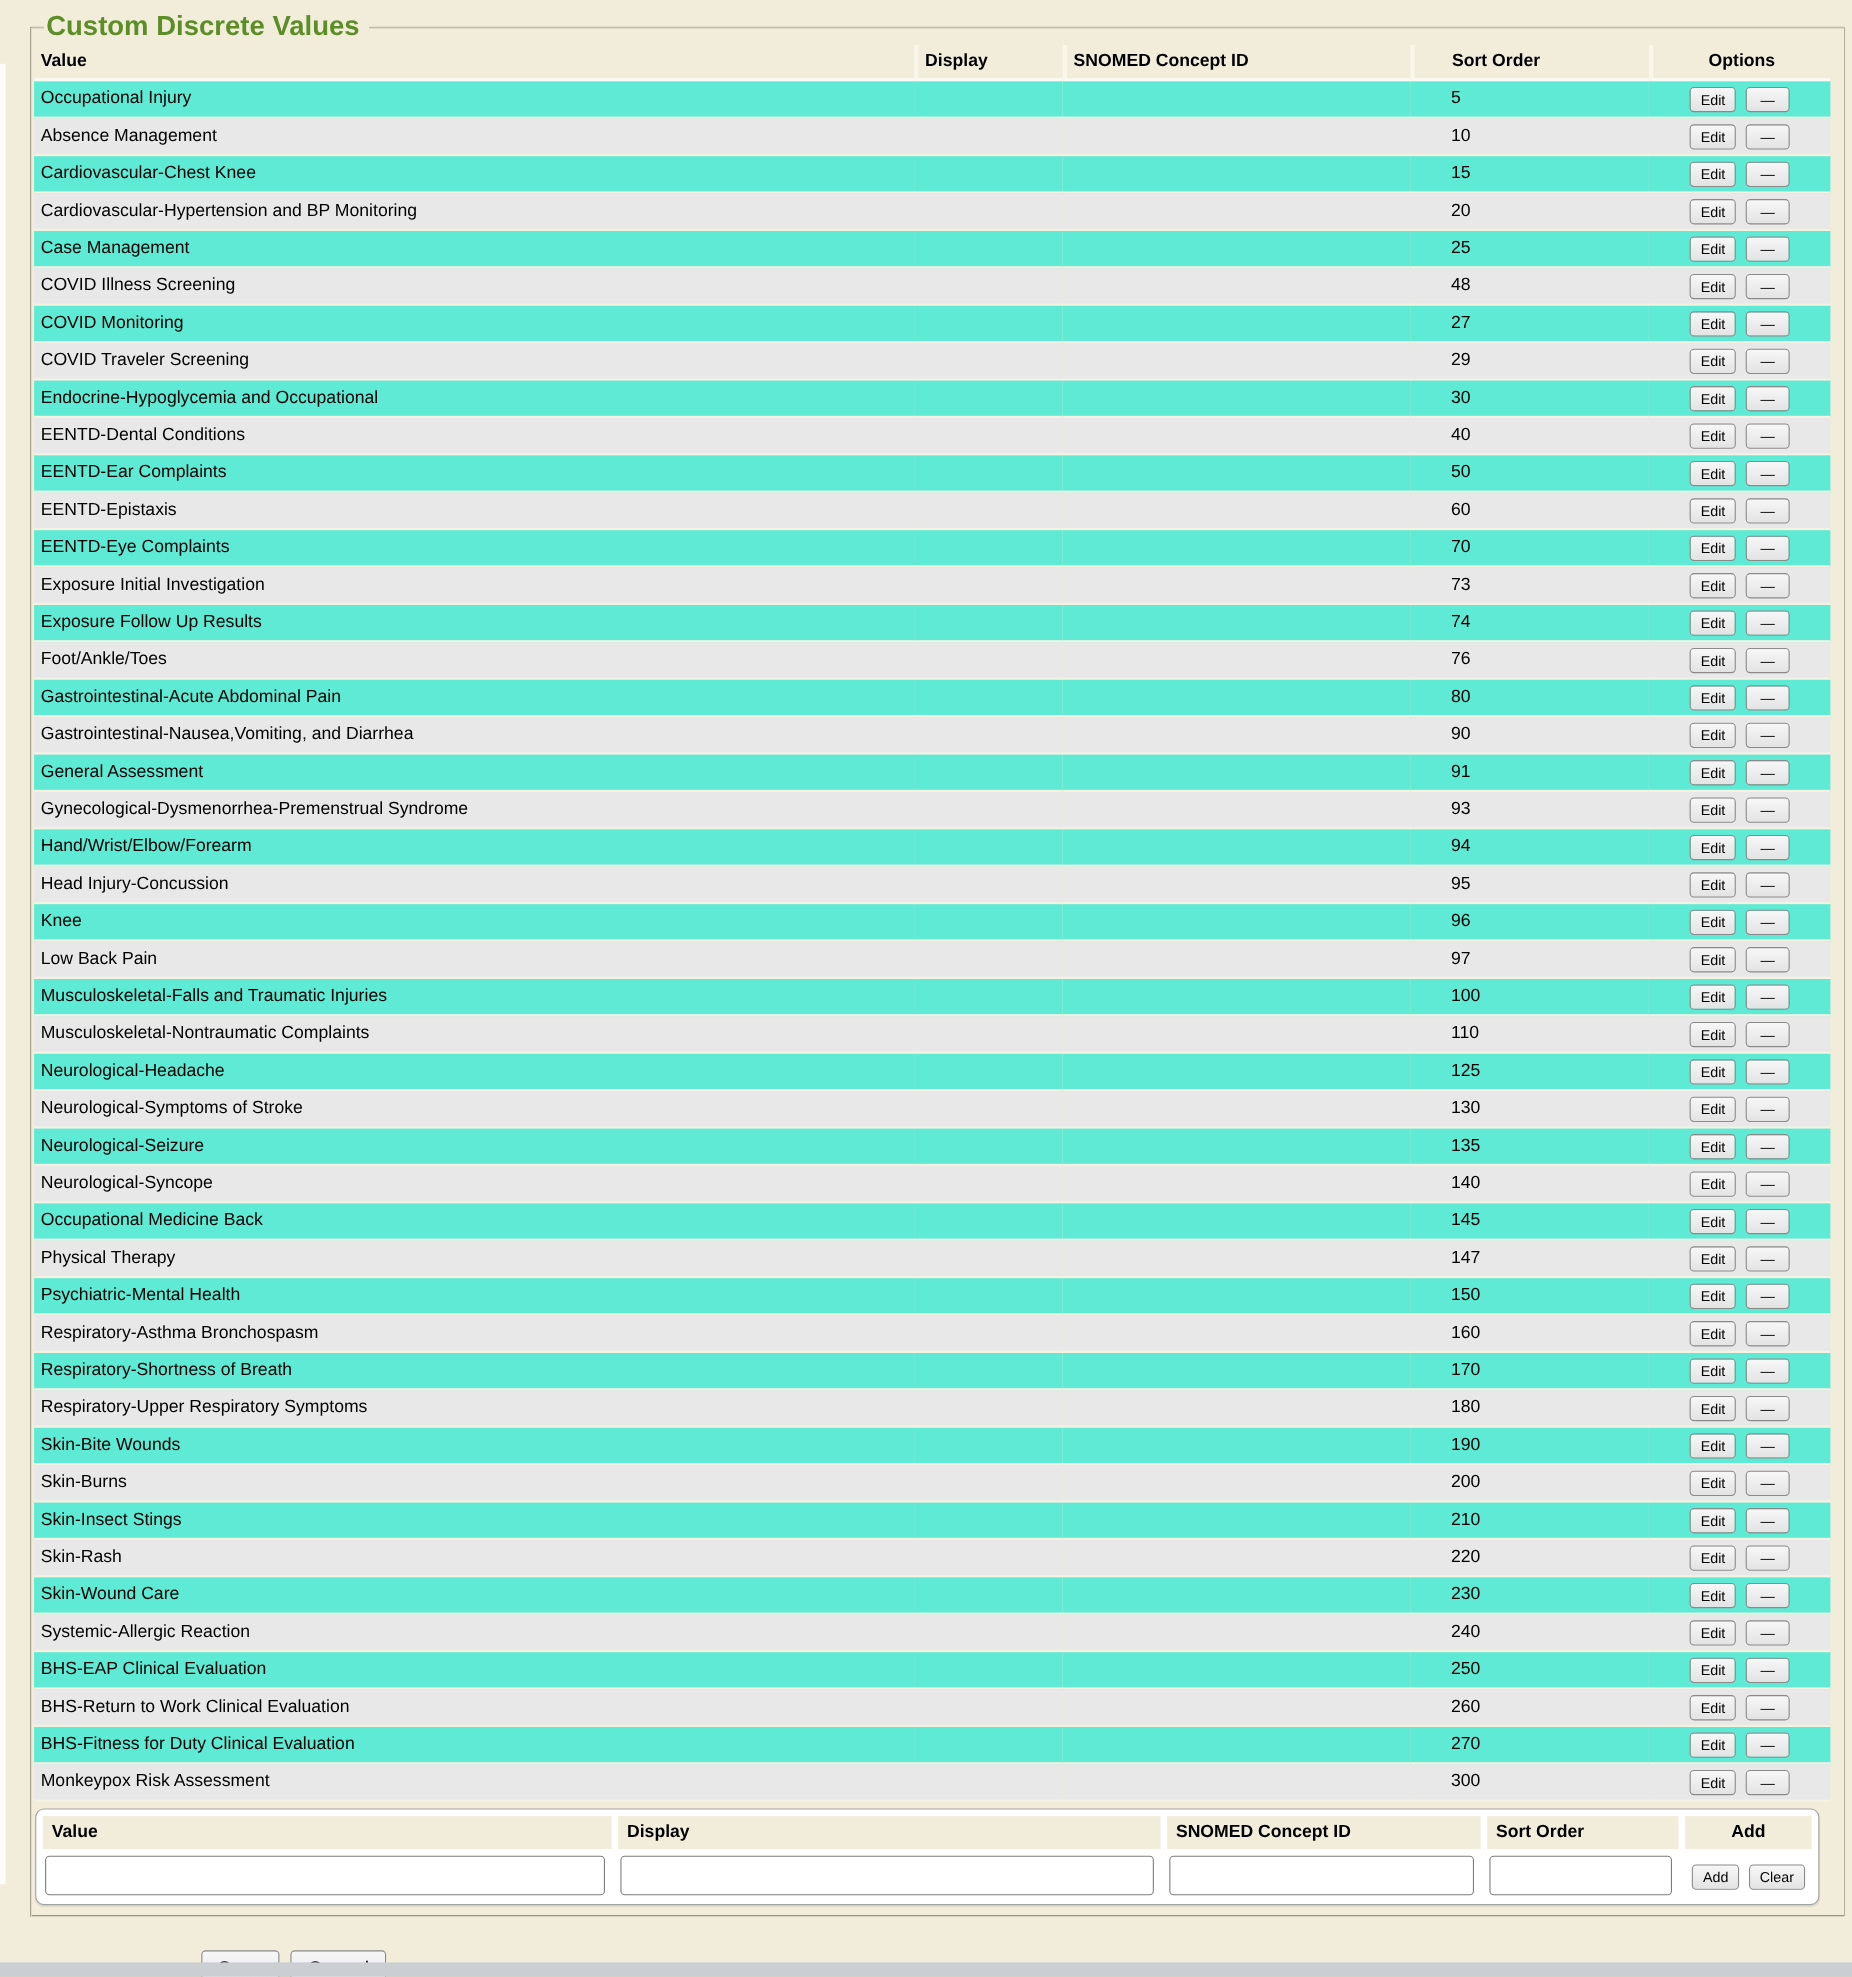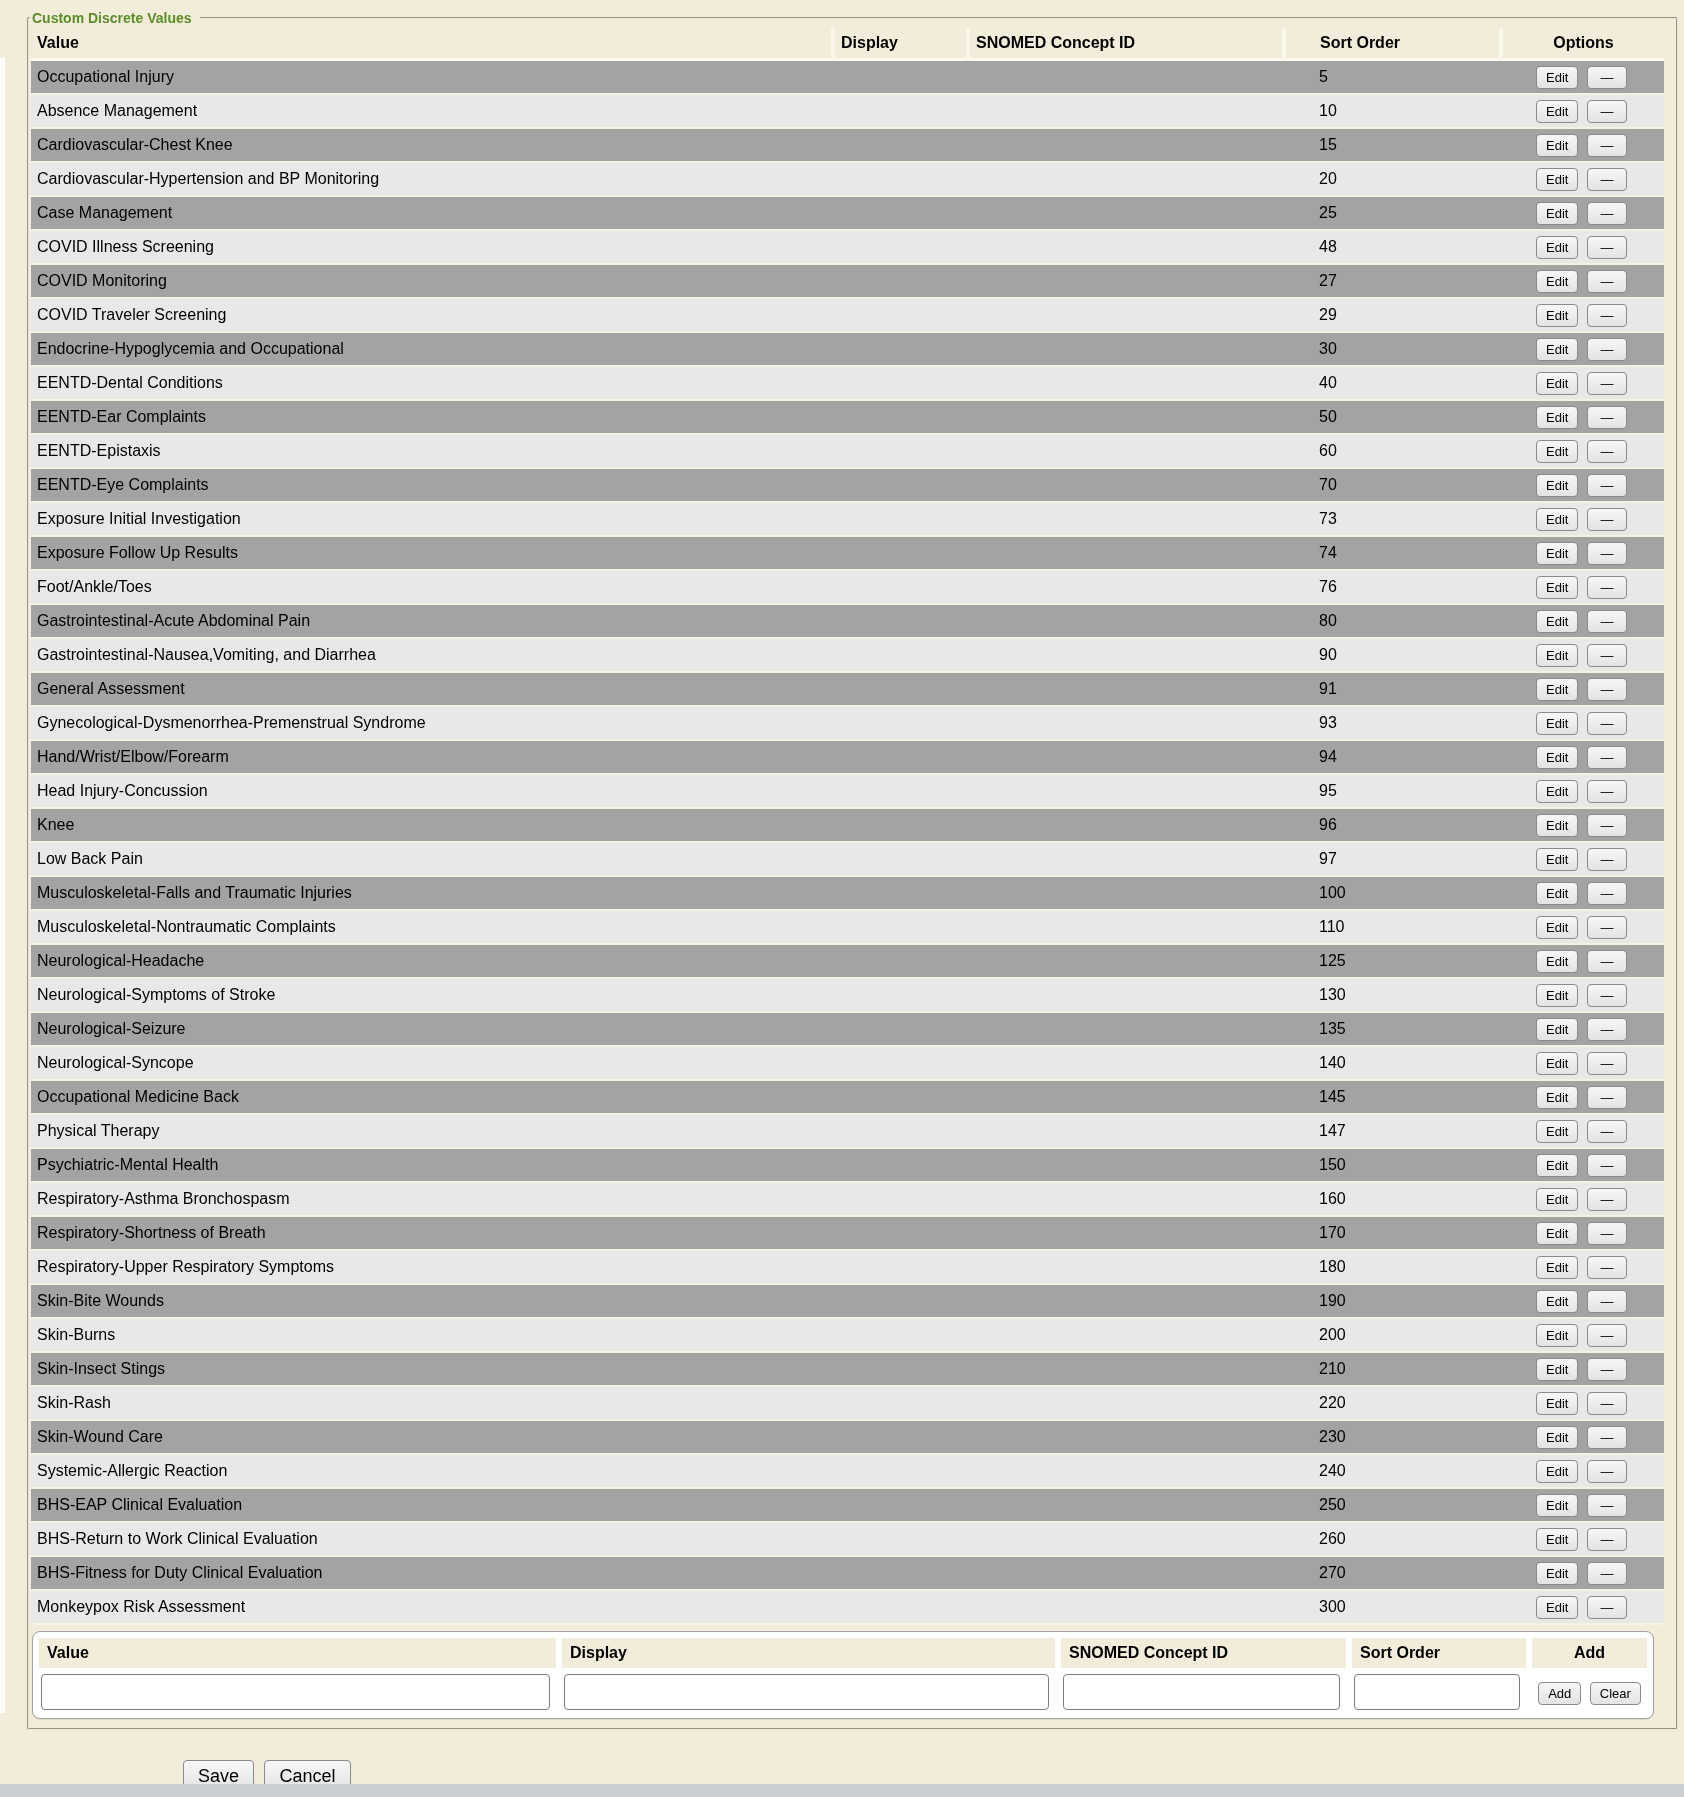--- a/index.html
+++ b/index.html
@@ -12,22 +12,22 @@
   }
   .left-strip{position:absolute;left:0;top:58px;width:5px;height:1655px;background:#fdfcf6;}
 
   fieldset.main{
     margin:10px 6px 0 27px;
     border:2px groove #ece7d4;
     border-radius:2px;
     padding:0 0 9px 1px;
   }
   legend.title{
-    font-size:14px;font-weight:bold;color:#5c8d27;
-    padding:0 8px 0 2px;margin-left:0;
+    font-size:25px;font-weight:bold;color:#5c8d27;
+    padding:0 8px 0 2px;margin-left:10px;
   }
 
   table.grid{
     table-layout:fixed;border-collapse:separate;border-spacing:0;
     width:1633px;margin:2px 0 0 1px;
   }
   col.c-value{width:800px;}
   col.c-display{width:135px;}
   col.c-snomed{width:316px;}
   col.c-sort{width:217px;}
@@ -43,21 +43,21 @@
   thead th.h-sort{padding-left:34px;}
   thead th.h-options{text-align:center;padding-left:6px;}
 
   tbody td{
     font-size:16px;line-height:22px;
     padding:5px 6px;
     border-bottom:2px solid #f6f2e2;
     vertical-align:middle;
     white-space:nowrap;overflow:hidden;
   }
-  tbody tr{background:#a3a3a3;}
+  tbody tr{background:#5eead4;}
   tbody tr:nth-child(even){background:#e8e8e8;}
   td.cell-sort{padding-left:37px;}
   td.cell-options{text-align:center;padding:3px 6px;}
 
   .btn{
     font-family:"Liberation Sans", sans-serif;
     font-size:13px;color:#000;
     background:linear-gradient(#f7f7f7,#e3e3e3);
     border:1px solid #8a8a8a;border-radius:4px;
     padding:3px 9px;margin:0 2px;

